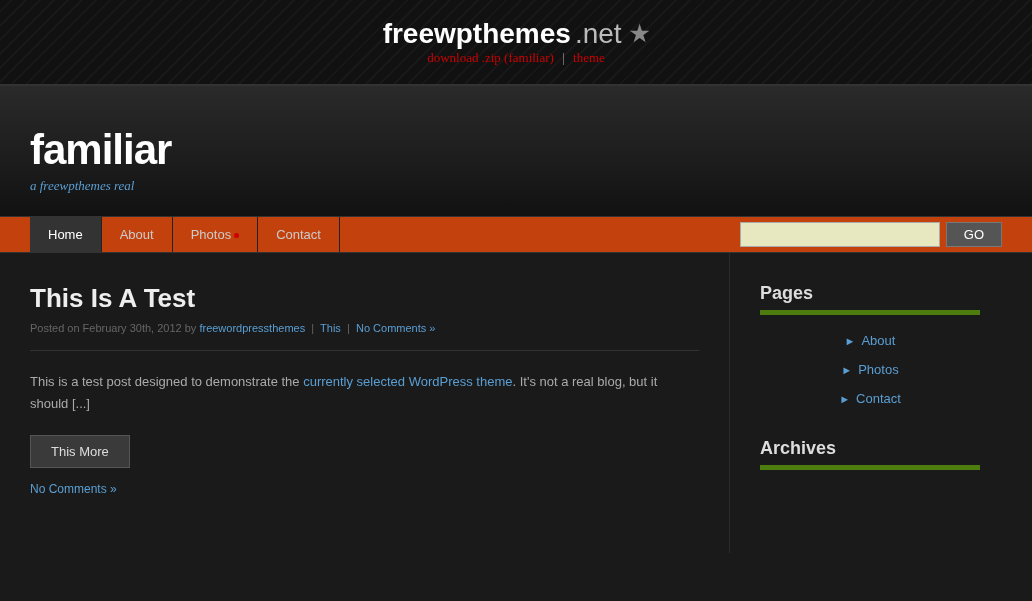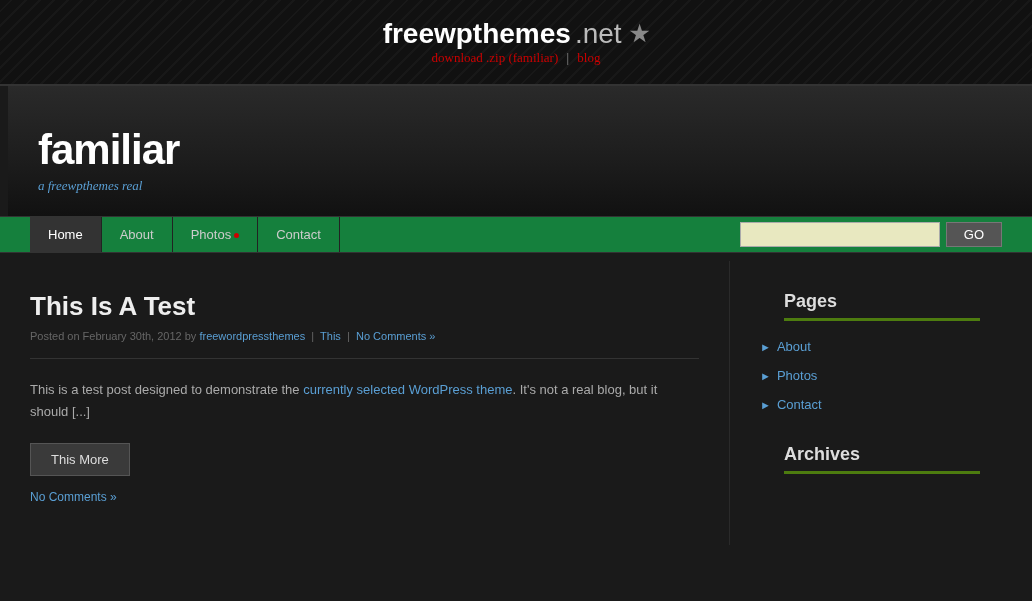--- a/index.html
+++ b/index.html
@@ -35,39 +35,38 @@
     #logo .star { color: #888; font-size: 22px; margin-left: 4px; }
     #header-links { font-size: 13px; }
     #header-links a { color: #c00; text-decoration: none; }
     #header-links .separator { color: #999; margin: 0 5px; }
 
     
     #hero {
       background: linear-gradient(180deg, #2a2a2a 0%, #1c1c1c 60%, #111 100%);
       padding: 40px 21px 20px 30px;
       min-height: 130px;
-      margin-left: 8px;
     }
     #site-title {
       font-size: 42px;
       font-family: Arial, sans-serif;
       font-weight: bold;
       color: #fff;
       letter-spacing: -1px;
     }
     #site-tagline {
       font-size: 13px;
       color: #5a9fd4;
       font-style: italic;
       margin-top: 4px;
     }
 
     
     #nav {
-      background: #15803d;
+      background: #c2410c;
       border-top: 1px solid #333;
       border-bottom: 1px solid #333;
       display: flex;
       align-items: center;
       padding: 0 30px;
     }
     .nav-item {
       font-size: 13px;
       font-family: Arial, sans-serif;
       color: #ccc;
@@ -113,21 +112,21 @@
       padding: 4px 17px;
       cursor: pointer;
       font-family: Arial, sans-serif;
     }
 
     
     #main {
       background: #1a1a1a;
       display: flex;
       gap: 0;
-      padding: 8px 30px;
+      padding: 0 30px;
       min-height: 300px;
     }
 
     
     #content {
       flex: 1;
       padding: 30px 30px 30px 0;
       border-right: 1px solid #2a2a2a;
       max-width: 700px;
     }
@@ -186,52 +185,52 @@
     #sidebar {
       width: 250px;
       padding: 30px 0 30px 30px;
       font-family: Arial, sans-serif;
     }
     .sidebar-section-title {
       font-size: 18px;
       font-weight: bold;
       color: #ddd;
       margin-bottom: 16px;
-      border-bottom: 3px solid #4d7c0f;
+      border-bottom: 5px solid #4d7c0f;
       padding-bottom: 6px;
-      margin-left: 24px;
     }
     .sidebar-arrow {
       color: #5a9fd4;
       font-size: 11px;
       margin-right: 6px;
     }
     .sidebar-link {
       display: block;
       font-size: 13px;
       color: #5a9fd4;
       text-decoration: none;
       margin-bottom: 10px;
       padding: 2px 0;
+      text-align: center;
     }
     .sidebar-section { margin-bottom: 30px; }
   </style>
 </head>
 <body>
 
 <div id="header">
   <div id="logo">
     <span>freewpthemes</span>
       <span class="net">.net</span>
     <span class="star">★</span>
   </div>
   <div id="header-links">
     <a href="#">download .zip (familiar)</a>
     <span class="separator">|</span>
-    <a href="#">blog</a>
+    <a href="#">theme</a>
   </div>
 </div>
 
 <div id="hero">
   <div id="site-title">familiar</div>
   <div id="site-tagline">a freewpthemes real</div>
 </div>
 
 <div id="nav">
   <a href="#" class="nav-item active">Home</a>

